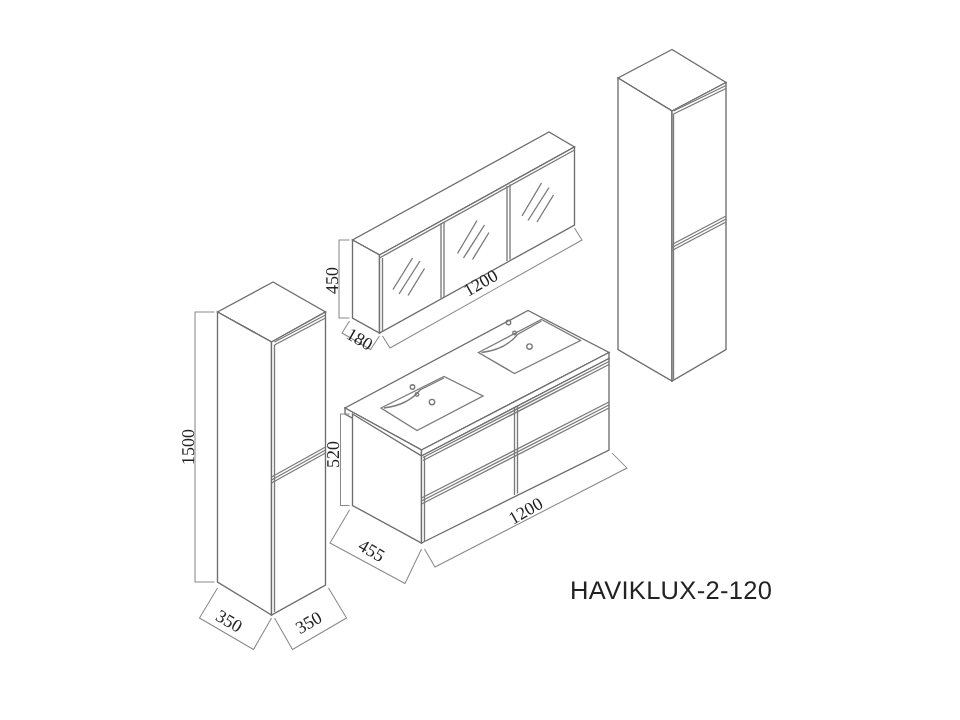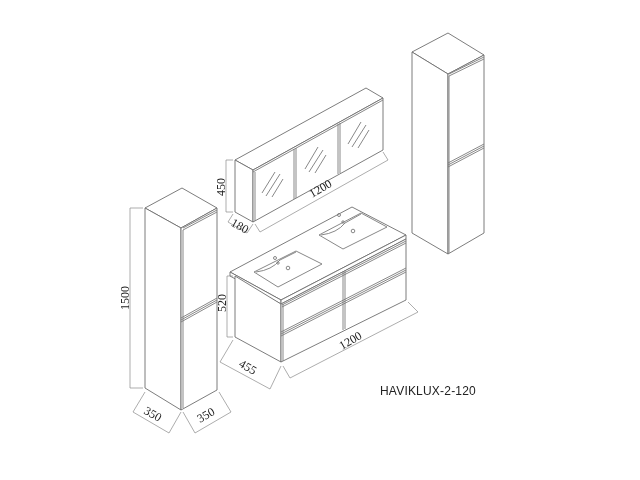--- a/index.html
+++ b/index.html
@@ -2,21 +2,21 @@
 <html><head>
 <meta charset="utf-8">
 <style>
   html, body { margin:0; padding:0; background:#ffffff; }
   body { width:640px; height:480px; position:relative; overflow:hidden; }
   svg { position:absolute; left:0; top:0; }
   .ln { stroke:#7a7a7a; stroke-width:0.9; fill:none; }
   .face { fill:#ffffff; stroke:#6e6e6e; stroke-width:0.9; }
   .dim { stroke:#8a8a8a; stroke-width:0.7; fill:none; }
   .dimtxt { font-family:"Liberation Serif", serif; font-size:12px; fill:#222; }
-  .model { position:absolute; left:380px; top:384px; font-family:"Liberation Sans", sans-serif; font-size:12px; color:#222; letter-spacing:0.2px; }
+  .model { position:absolute; left:380px; top:384px; font-family:"Liberation Sans", sans-serif; font-size:17px; color:#222; letter-spacing:0.2px; }
 </style>
 </head>
 <body>
 
 <svg width="640" height="480" viewBox="0 0 640 480" xmlns="http://www.w3.org/2000/svg">
 
   <g>
     <polygon class="face" points="182,188 145,208 181,228 217,208"></polygon>
     <polygon class="face" points="145,208 181,228 181,410 145,388"></polygon>
     <polygon class="face" points="181,228 217,208 217,390 181,410"></polygon>

